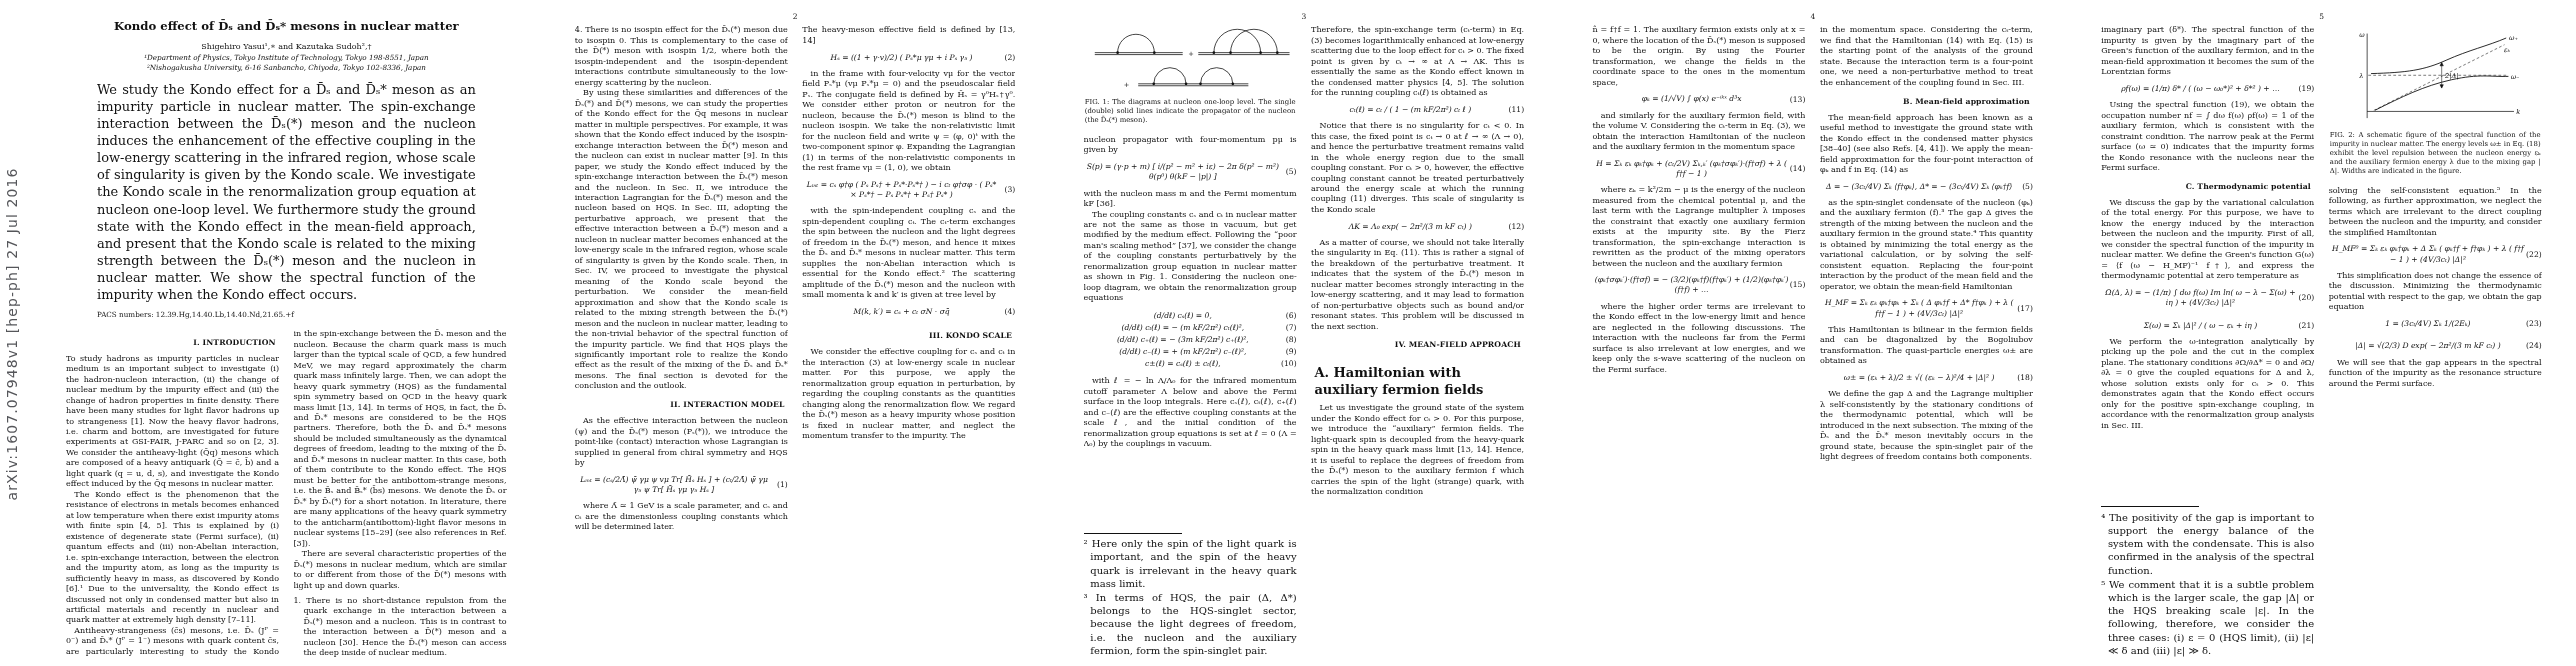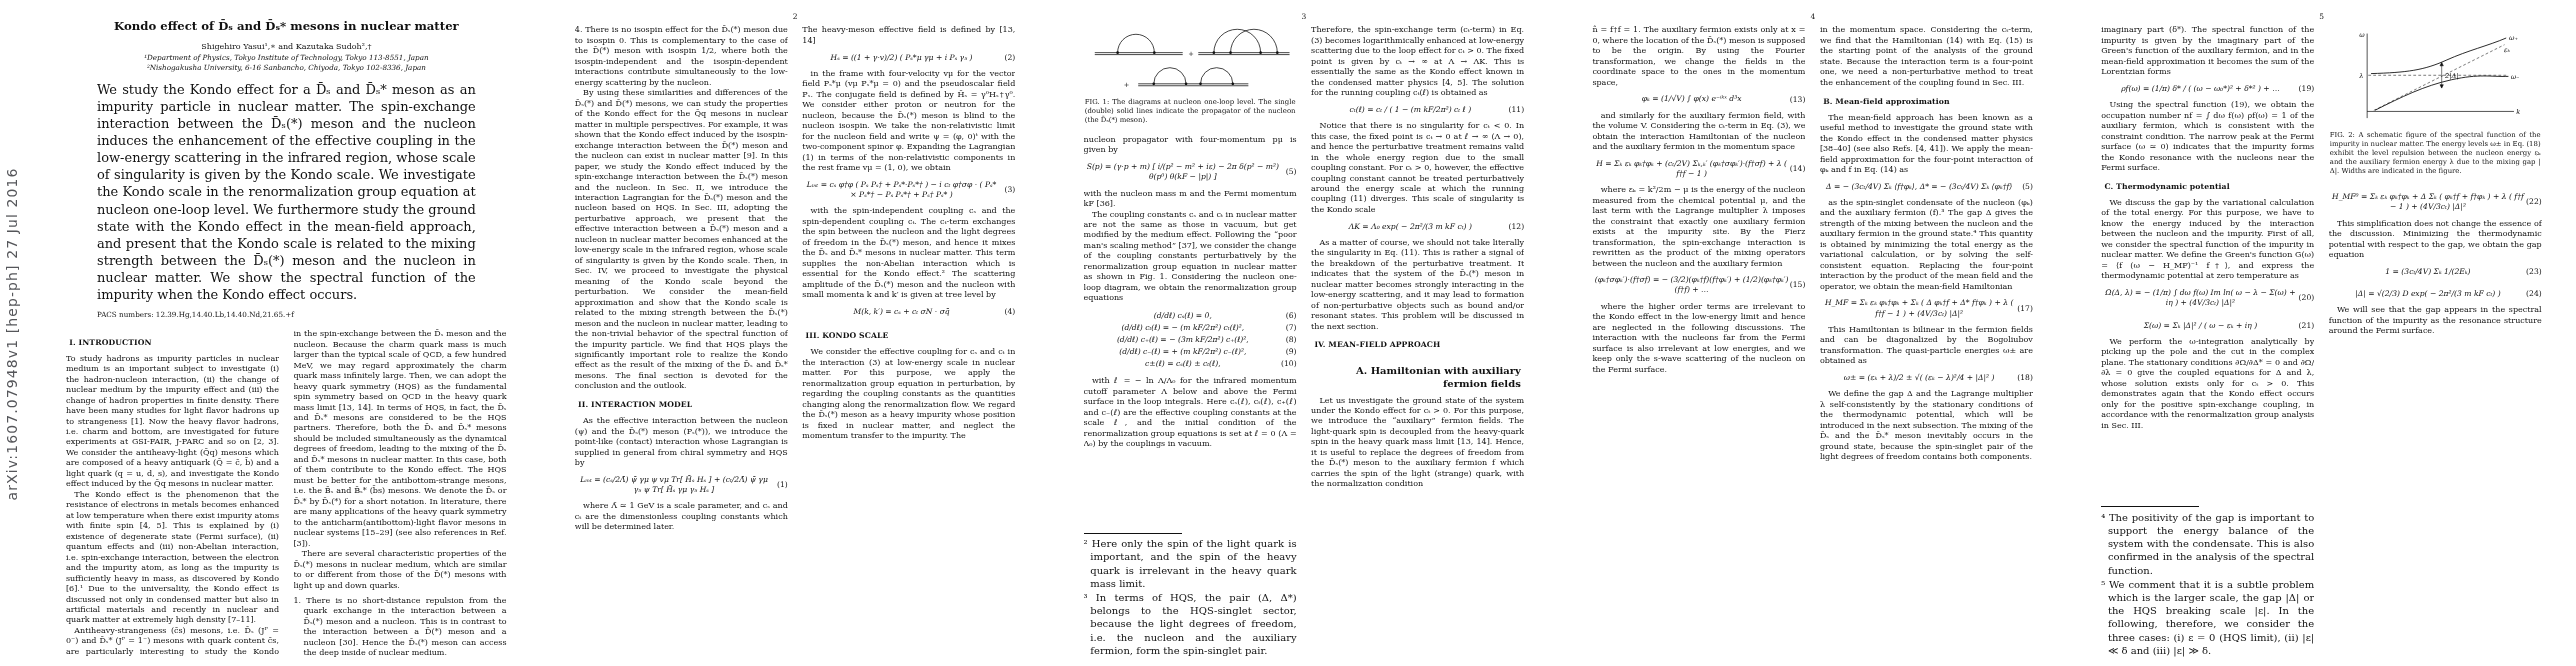--- a/index.html
+++ b/index.html
@@ -29,22 +29,22 @@
   .abstract{font-size:13px;text-align:justify;margin:8.3px 31px 0;line-height:1.32;}
   .pacs{font-size:7.2px;text-align:left;margin:6.7px 31px 0;}
   .cols{flex:1;display:flex;gap:14.5px;overflow:hidden;}
   .col{
     width:213px;flex:none;overflow:hidden;
     display:flex;flex-direction:column;
     font-size:8px;line-height:1.31;text-align:justify;
   }
   .para{margin:0;text-indent:8.3px;}
   .para.noind{text-indent:0;}
-  .sec-h{text-align:left;font-weight:bold;font-size:7.7px;margin:8.3px 3.3px 6.1px;letter-spacing:0.1px;}
-  .sub-h{text-align:right;font-weight:bold;font-size:10px;margin:7.2px 3.3px 5.6px;}
+  .sec-h{text-align:right;font-weight:bold;font-size:7.7px;margin:8.3px 3.3px 6.1px;letter-spacing:0.1px;}
+  .sub-h{text-align:left;font-weight:bold;font-size:13px;margin:7.2px 3.3px 5.6px;}
   .eq{position:relative;margin:6.1px 0;text-align:center;font-style:italic;font-size:7.6px;line-height:1.35;padding:0 16.7px 0 2.2px;}
   .eq-b{display:inline-block;}
   .eq-n{position:absolute;right:0;top:50%;transform:translateY(-50%);font-style:normal;font-size:7.6px;}
   .eqg{margin:5.6px 0;}
   .eqg .eq{margin:1.7px 0;}
   .list{margin:2.8px 0;}
   .list-item{margin:2.2px 0;padding-left:10px;text-indent:-10px;}
   .figure{margin:2.2px 0 5.6px;}
   .figure svg{display:block;margin:0 auto;}
   .fig-cap{font-size:6.9px;line-height:1.3;margin:4.4px 1.1px 4.4px;text-align:justify;}
@@ -55,21 +55,21 @@
 </style>
 </head>
 <body>
 
 <div class="banner">arXiv:1607.07948v1  [hep-ph]  27 Jul 2016</div>
 <div class="pages" id="pages">
     <div class="page">
       <div class="front">
         <div class="title">Kondo effect of D̄ₛ and D̄ₛ* mesons in nuclear matter</div>
         <div class="authors">Shigehiro Yasui¹,∗ and Kazutaka Sudoh²,†</div>
-        <div class="affil">¹Department of Physics, Tokyo Institute of Technology, Tokyo 113-8551, Japan</div>
+        <div class="affil">¹Department of Physics, Tokyo Institute of Technology, Tokyo 198-8551, Japan</div>
         <div class="affil">²Nishogakusha University, 6-16 Sanbancho, Chiyoda, Tokyo 102-8336, Japan</div>
         <div class="abstract">We study the Kondo effect for a D̄ₛ and D̄ₛ* meson as an impurity particle in nuclear matter. The spin-exchange interaction between the D̄ₛ(*) meson and the nucleon induces the enhancement of the effective coupling in the low-energy scattering in the infrared region, whose scale of singularity is given by the Kondo scale. We investigate the Kondo scale in the renormalization group equation at nucleon one-loop level. We furthermore study the ground state with the Kondo effect in the mean-field approach, and present that the Kondo scale is related to the mixing strength between the D̄ₛ(*) meson and the nucleon in nuclear matter. We show the spectral function of the impurity when the Kondo effect occurs.</div>
         <div class="pacs">PACS numbers: 12.39.Hg,14.40.Lb,14.40.Nd,21.65.+f</div>
       </div>
       <div class="cols">
         <div class="col">
           <div class="sec-h">I. INTRODUCTION</div>
           <p class="para noind">To study hadrons as impurity particles in nuclear medium is an important subject to investigate (i) the hadron-nucleon interaction, (ii) the change of nuclear medium by the impurity effect and (iii) the change of hadron properties in finite density. There have been many studies for light flavor hadrons up to strangeness [1]. Now the heavy flavor hadrons, i.e. charm and bottom, are investigated for future experiments at GSI-FAIR, J-PARC and so on [2, 3]. We consider the antiheavy-light (Q̄q) mesons which are composed of a heavy antiquark (Q̄ = c̄, b̄) and a light quark (q = u, d, s), and investigate the Kondo effect induced by the Q̄q mesons in nuclear matter.</p>
           <p class="para">The Kondo effect is the phenomenon that the resistance of electrons in metals becomes enhanced at low temperature when there exist impurity atoms with finite spin [4, 5]. This is explained by (i) existence of degenerate state (Fermi surface), (ii) quantum effects and (iii) non-Abelian interaction, i.e. spin-exchange interaction, between the electron and the impurity atom, as long as the impurity is sufficiently heavy in mass, as discovered by Kondo [6].¹ Due to the universality, the Kondo effect is discussed not only in condensed matter but also in artificial materials and recently in nuclear and quark matter at extremely high density [7–11].</p>
           <p class="para">Antiheavy-strangeness (c̄s) mesons, i.e. D̄ₛ (Jᴾ = 0⁻) and D̄ₛ* (Jᴾ = 1⁻) mesons with quark content c̄s, are particularly interesting to study the Kondo effect in nuclear matter. Due to the spin 1/2 of the light (strange) quark, the D̄ₛ(*) meson supplies the spin-exchange, i.e. non-Abelian, interaction with the nucleon, and it is heavy enough to be regarded as a heavy impurity in nuclear matter. The D̄ₛ(*) meson is, moreover, free from the complexity of the isospin-exchange interaction which exists for the D̄(*) (c̄q) meson, and hence it gives the simplest setup of the Kondo effect</p>
@@ -243,20 +243,21 @@
               <text class="svgtext" x="293" y="22">ω₊</text>
               <text class="svgtext" x="296" y="92">ω₋</text>
               <text class="svgtext" x="178" y="90">2|Δ|</text>
               <text class="svgtext" x="24" y="89">λ</text>
               <text class="svgtext" x="284" y="44">εₖ</text>
               <text class="svgtext" x="24" y="16">ω</text>
               <text class="svgtext" x="306" y="155">k</text>
             </svg>
             <p class="fig-cap">FIG. 2: A schematic figure of the spectral function of the impurity in nuclear matter. The energy levels ω± in Eq. (18) exhibit the level repulsion between the nucleon energy εₖ and the auxiliary fermion energy λ due to the mixing gap |Δ|. Widths are indicated in the figure.</p>
           </div>
+          <p class="para noind">solving the self-consistent equation.⁵ In the following, as further approximation, we neglect the terms which are irrelevant to the direct coupling between the nucleon and the impurity, and consider the simplified Hamiltonian</p>
           <div class="eq"><span class="eq-b">H_MF⁰ = Σₖ εₖ φₖ†φₖ + Δ Σₖ ( φₖ†f + f†φₖ ) + λ ( f†f − 1 ) + (4V/3cₜ) |Δ|²</span><span class="eq-n">(22)</span></div>
           <p class="para">This simplification does not change the essence of the discussion. Minimizing the thermodynamic potential with respect to the gap, we obtain the gap equation</p>
           <div class="eq"><span class="eq-b">1 = (3cₜ/4V) Σₖ 1/(2Eₖ)</span><span class="eq-n">(23)</span></div>
           <div class="eq"><span class="eq-b">|Δ| = √(2/3) D exp( − 2π²/(3 m kF cₜ) )</span><span class="eq-n">(24)</span></div>
           <p class="para">We will see that the gap appears in the spectral function of the impurity as the resonance structure around the Fermi surface.</p>
         </div>
       </div>
     </div>
   </div>
 

